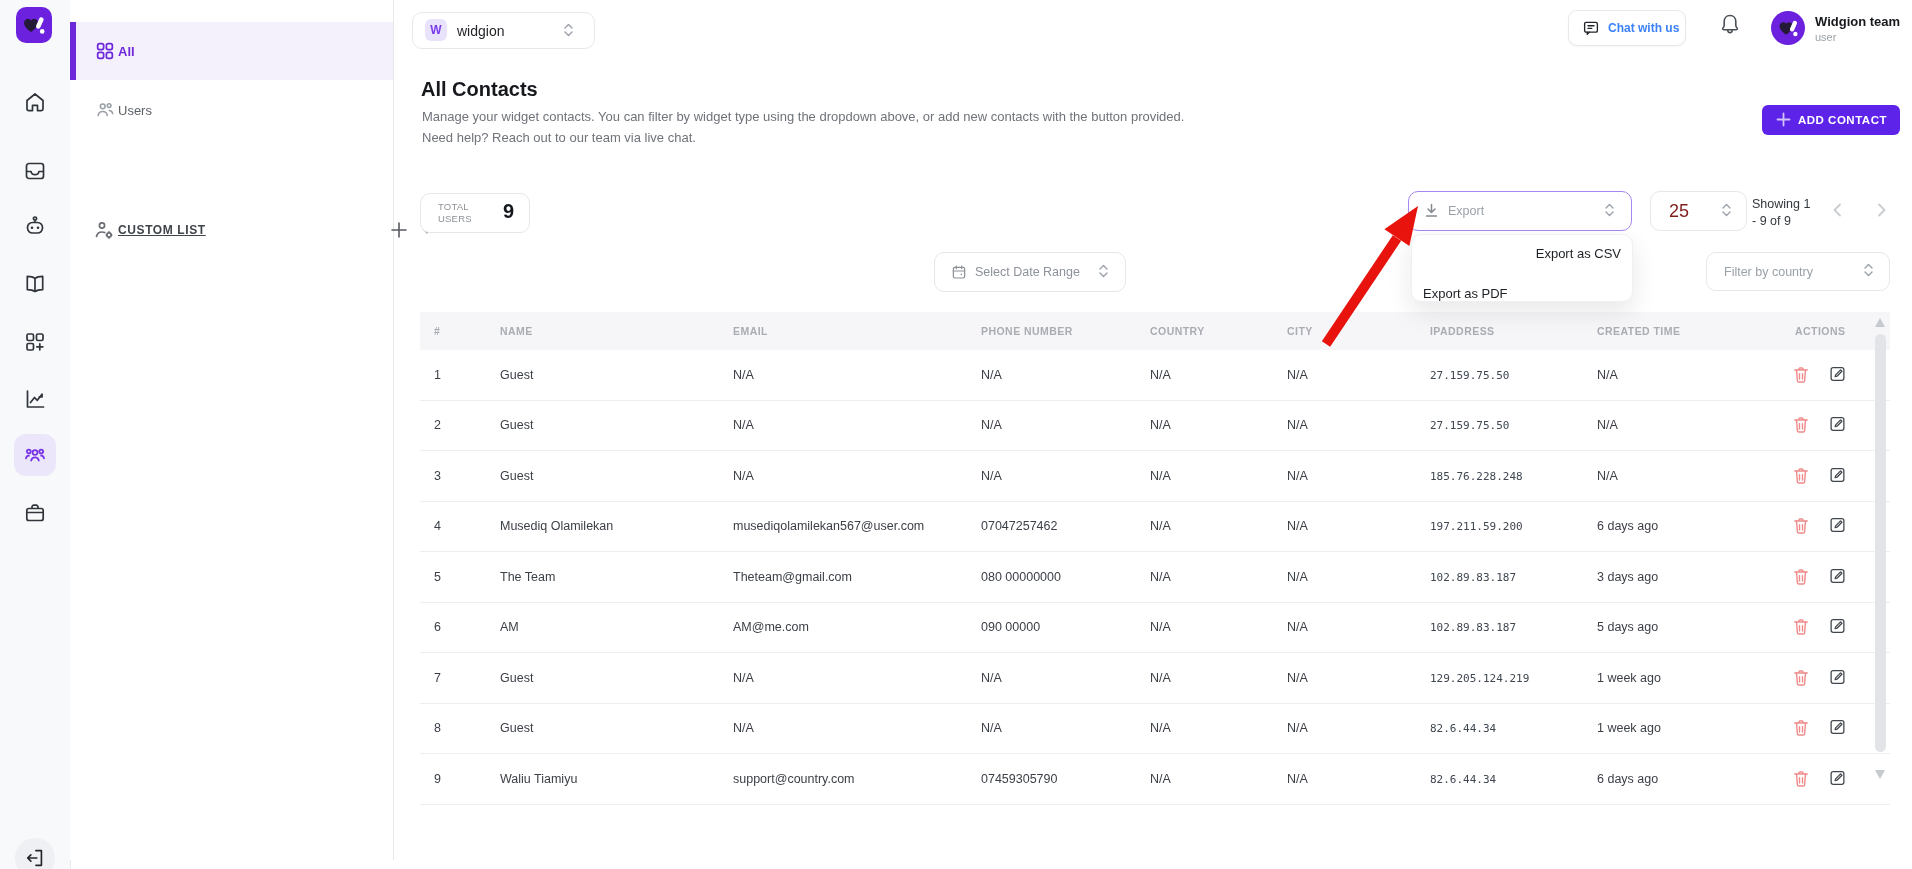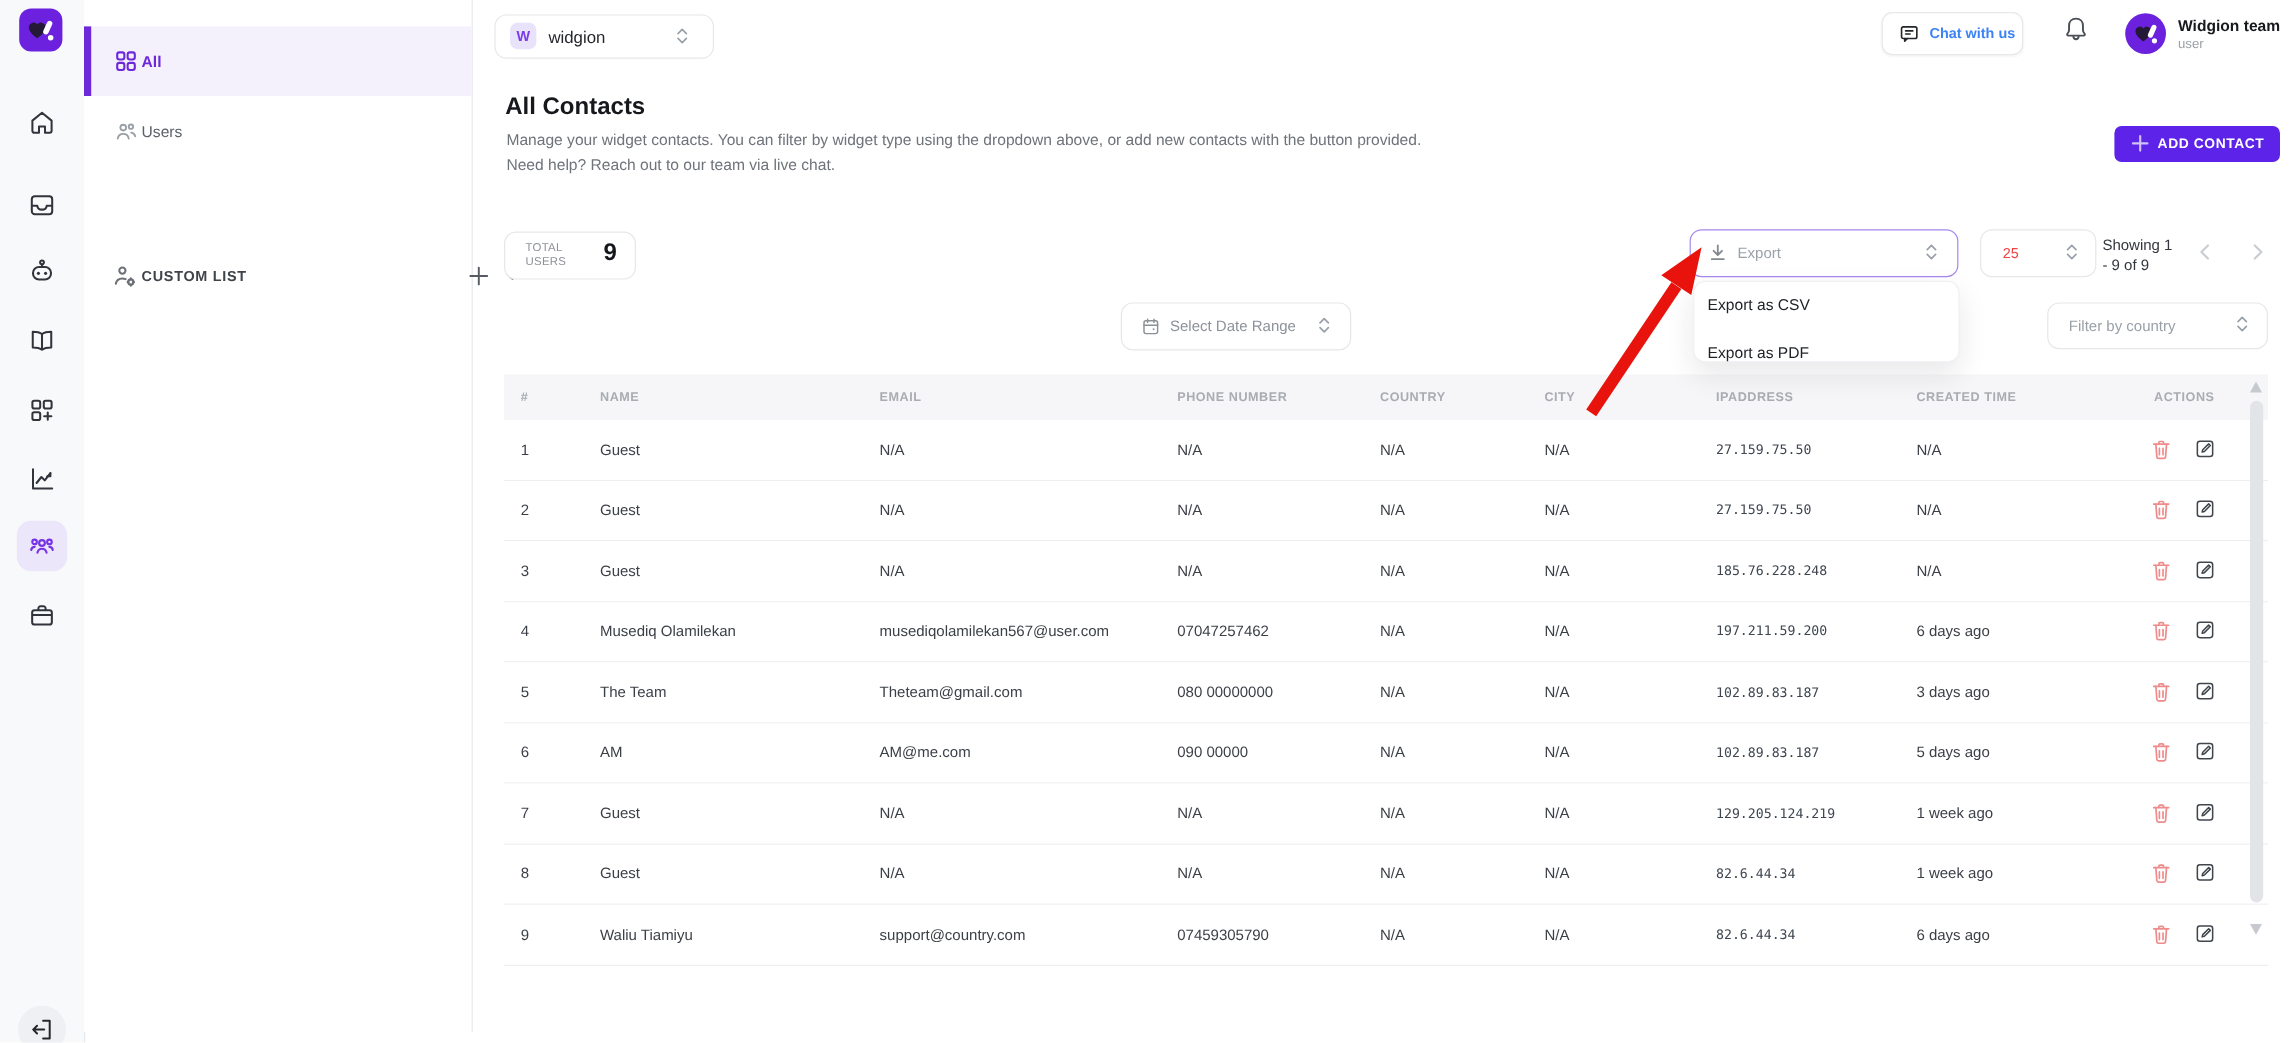--- a/index.html
+++ b/index.html
@@ -21,21 +21,21 @@
   .sb-item{position:absolute;left:0;width:323px;height:40px;cursor:pointer;}
   .sb-item .sb-ic{position:absolute;left:24px;top:50%;transform:translateY(-50%);width:22px;height:22px;color:#9aa0a6;}
   .sb-item .sb-label{position:absolute;left:48px;top:50%;transform:translateY(-50%);font-size:13px;color:#5d6167;}
   .sb-item.active{left:0;top:22px;height:58px;background:#f5f1fc;}
   .sb-item.active::before{content:"";position:absolute;left:0;top:0;width:6px;height:100%;background:#6d28d9;}
   .sb-item.active .sb-ic{color:#6d28d9;}
   .sb-item.active .sb-label{color:#6d28d9;font-weight:700;}
   .sb-custom{position:absolute;left:0;top:210px;width:323px;height:40px;}
   .sb-custom .sb-ic{position:absolute;left:22px;top:50%;transform:translateY(-50%);width:24px;height:24px;color:#6c7076;}
   .sb-custom .sb-label{position:absolute;left:48px;top:50%;transform:translateY(-50%);font-size:12px;font-weight:700;
-                       letter-spacing:.6px;color:#3f434a;}
+                       letter-spacing:.6px;color:#3f434a;text-decoration:underline;}
   .sb-plus{position:absolute;left:320px;top:50%;transform:translateY(-50%);width:18px;height:18px;color:#565b61;cursor:pointer;}
   .sb-chev{position:absolute;left:350px;top:50%;transform:translateY(-50%);width:14px;height:14px;color:#8b9097;cursor:pointer;}
 
   
   .ws-select{position:absolute;left:412px;top:12px;width:181px;height:35px;border:1px solid #e7e8ea;border-radius:10px;
              background:#fff;cursor:pointer;}
   .ws-badge{position:absolute;left:12px;top:6px;width:22px;height:22px;border-radius:6px;background:#e9e2fb;color:#7a3bea;
             font-size:12px;font-weight:700;text-align:center;line-height:22px;}
   .ws-name{position:absolute;left:44px;top:50%;transform:translateY(-50%);font-size:14px;color:#24262b;}
   .sorter{position:absolute;width:11px;height:14px;color:#9aa0a8;}
@@ -65,26 +65,26 @@
   .total-value{position:absolute;left:82px;top:6px;font-size:20px;font-weight:700;color:#14171c;}
 
   .export-select{position:absolute;left:1408px;top:191px;width:222px;height:38px;border:1.6px solid #a687f0;border-radius:10px;
                  background:#fff;cursor:pointer;}
   .export-select .dl{position:absolute;left:15px;top:11px;width:15px;height:16px;color:#84888f;}
   .export-select .lbl{position:absolute;left:39px;top:50%;transform:translateY(-50%);font-size:12.5px;color:#9ba1a9;}
   .export-select .sorter{right:16px;top:11px;}
   .export-menu{position:absolute;left:1411px;top:234px;width:220px;height:66px;background:#fff;border:1px solid #f0f0f3;
                border-radius:10px;box-shadow:0 10px 24px rgba(25,25,45,.10);z-index:5;}
   .export-item{position:absolute;left:11px;height:28px;line-height:28px;width:198px;font-size:13px;color:#1d2025;cursor:pointer;}
-  .export-item.csv{top:5px;}
+  .export-item.csv{top:5px;text-align:right;}
   .export-item.pdf{top:33px;margin-top:12px;}
 
   .size-select{position:absolute;left:1650px;top:191px;width:95px;height:38px;border:1px solid #e6e7e9;border-radius:10px;
                background:#fff;cursor:pointer;}
-  .size-select .lbl{position:absolute;left:18px;top:50%;transform:translateY(-50%);font-size:12px;color:#ef4444;}
+  .size-select .lbl{position:absolute;left:18px;top:50%;transform:translateY(-50%);font-size:18px;color:#7f1d1d;}
   .size-select .sorter{right:14px;top:11px;}
   .showing{position:absolute;left:1752px;top:196px;font-size:12.5px;line-height:17px;color:#33373d;}
   .pg-chspan{position:absolute;top:201px;width:18px;height:18px;color:#c9ccd1;cursor:pointer;}
   .pg-prev{left:1829px;} .pg-next{left:1872px;}
 
   
   .search-input{position:absolute;left:420px;top:254px;width:505px;height:37px;background:#f5f6f8;border:1px solid #e9eaec;
                 border-radius:9px;box-sizing:border-box;padding:0 20px;font-size:12.5px;color:#3c4047;
                 font-family:"Liberation Sans",sans-serif;outline:none;}
   .search-input::placeholder{color:#8b9097;}

